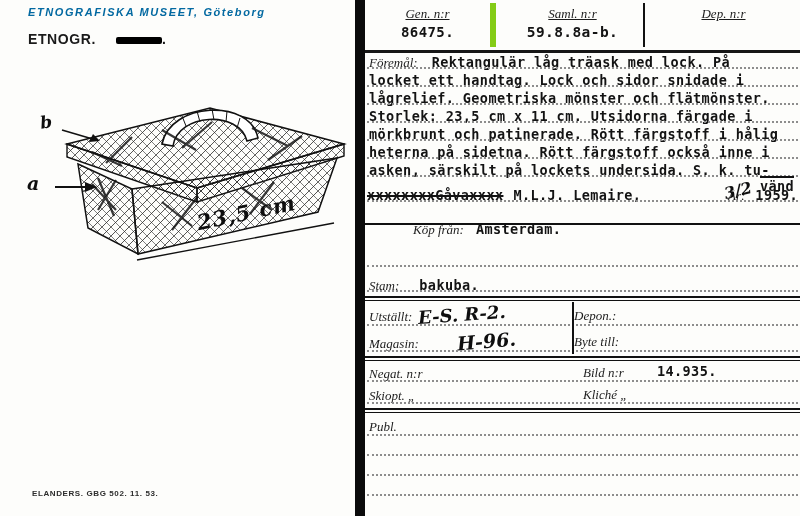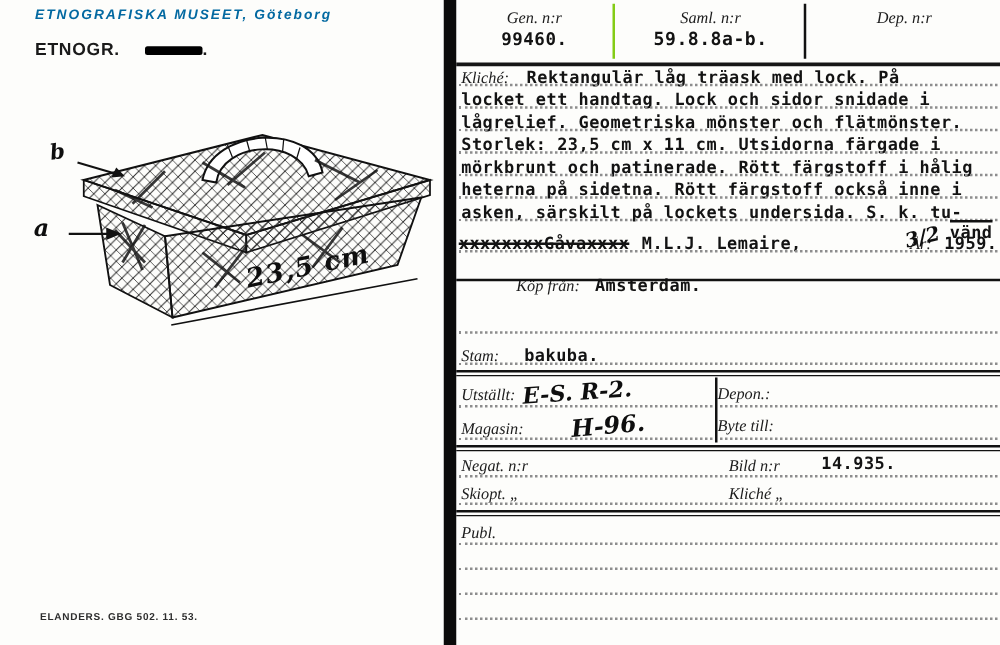--- a/index.html
+++ b/index.html
@@ -32,23 +32,23 @@
   .dbl-div{border-top:2.5px solid #111;border-bottom:1px solid #111;height:2px;}
 
   .lbl{font-style:italic;font-size:13px;color:#1c1c1c;white-space:nowrap;}
   .type{font-family:"DejaVu Sans Mono",monospace;font-weight:bold;font-size:13.5px;
     letter-spacing:.4px;color:#131313;white-space:nowrap;}
   .struck{text-decoration:line-through;text-decoration-thickness:2px;}
 
   
   .hdr{top:0;height:50px;border-bottom:3px solid #161616;}
   .hdr .cell{position:absolute;top:3px;bottom:3px;text-align:center;}
-  .c1{left:0;width:125px;} .c2{left:125px;width:153px;border-left:2px solid #84cc16;}
+  .c1{left:0;width:125px;} .c2{left:125px;width:153px;border-left:6px solid #84cc16;}
   .c3{left:278px;width:157px;border-left:2px solid #111;}
-  .hdr .lbl{display:block;margin-top:3px;}
+  .hdr .lbl{display:block;margin-top:3px;text-decoration:underline;}
   .hdr .type{display:block;margin-top:2px;}
 
   .fline{height:18px;line-height:18px;}
   .vand{top:176px;right:6px;border-top:2px solid #111;}
   .yeargrp{position:absolute;right:2px;top:0;}
   .datehand{position:absolute;left:-4px;top:-6px;font-size:16px;transform:rotate(-14deg);}
 
   .colR{position:absolute;left:207px;right:0;top:0;bottom:0;border-left:2px solid #111;
     padding-left:8px;box-sizing:border-box;}
   .colL{position:absolute;left:0;width:207px;top:0;bottom:0;}
@@ -105,34 +105,34 @@
 
   <div class="abs printer">ELANDERS. GBG 502. 11. 53.</div>
 
   <div class="abs spinebar"></div>
 
   <div id="card" class="abs">
 
     <div class="row hdr">
       <div class="cell c1">
         <span class="lbl">Gen. n:r</span>
-        <span class="type" style="font-size:14px;">99460.</span>
+        <span class="type" style="font-size:14px;">86475.</span>
       </div>
       <div class="cell c2">
         <span class="lbl">Saml. n:r</span>
         <span class="type" style="font-size:14.5px;">59.8.8a-b.</span>
       </div>
       <div class="cell c3">
         <span class="lbl">Dep. n:r</span>
         <span class="type"></span>
       </div>
     </div>
 
     <div class="row fline dotted" style="top:53px;">
-      <span class="lbl" style="margin-left:4px;">Kliché:</span>
+      <span class="lbl" style="margin-left:4px;">Föremål:</span>
       <span class="type" style="margin-left:10px;">Rektangulär låg träask med lock. På</span>
     </div>
     <div class="row fline dotted" style="top:71px;">
       <span class="type" style="margin-left:4px;">locket ett handtag. Lock och sidor snidade i</span>
     </div>
     <div class="row fline dotted" style="top:89px;">
       <span class="type" style="margin-left:4px;">lågrelief. Geometriska mönster och flätmönster.</span>
     </div>
     <div class="row fline dotted" style="top:107px;">
       <span class="type" style="margin-left:4px;">Storlek: 23,5 cm x 11 cm. Utsidorna färgade i</span>

